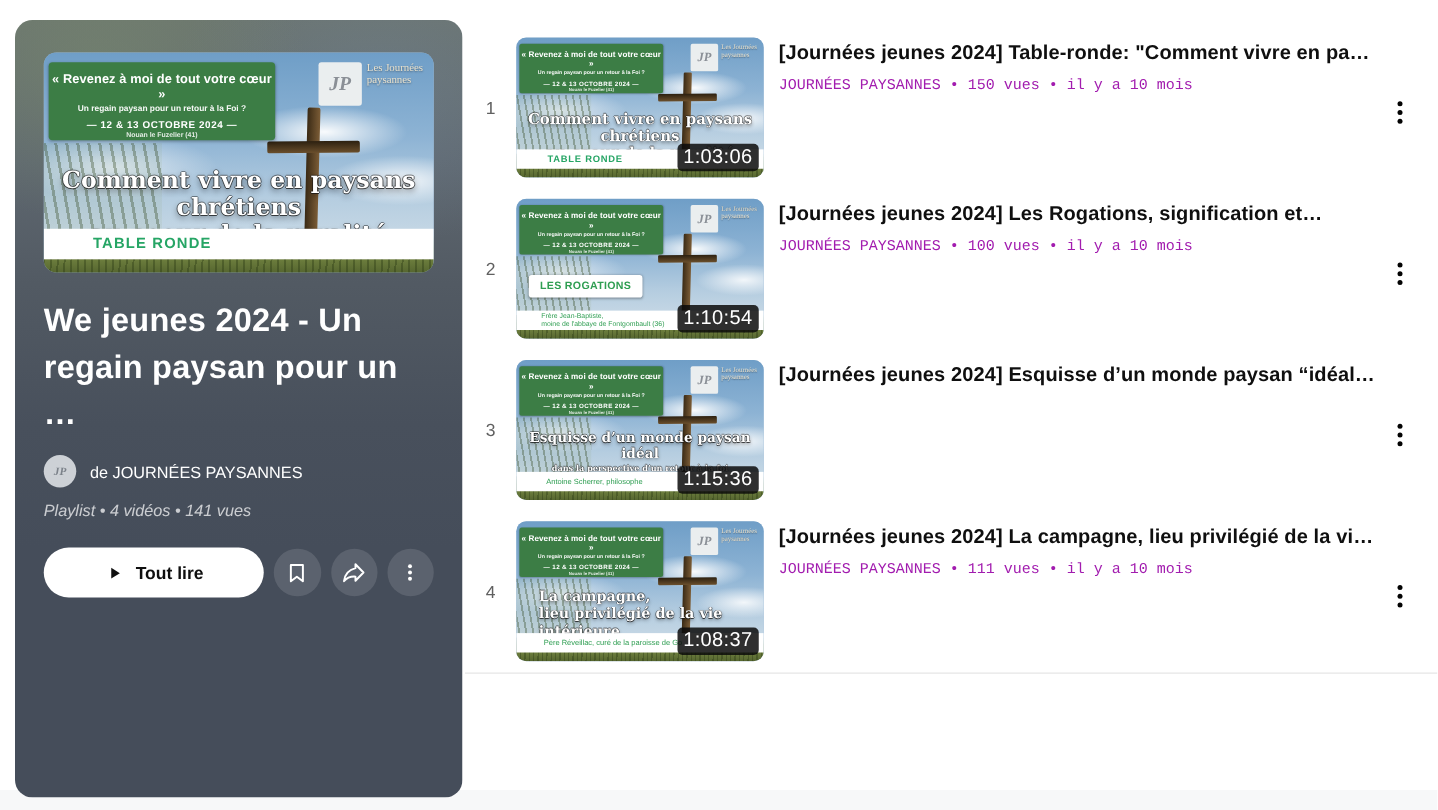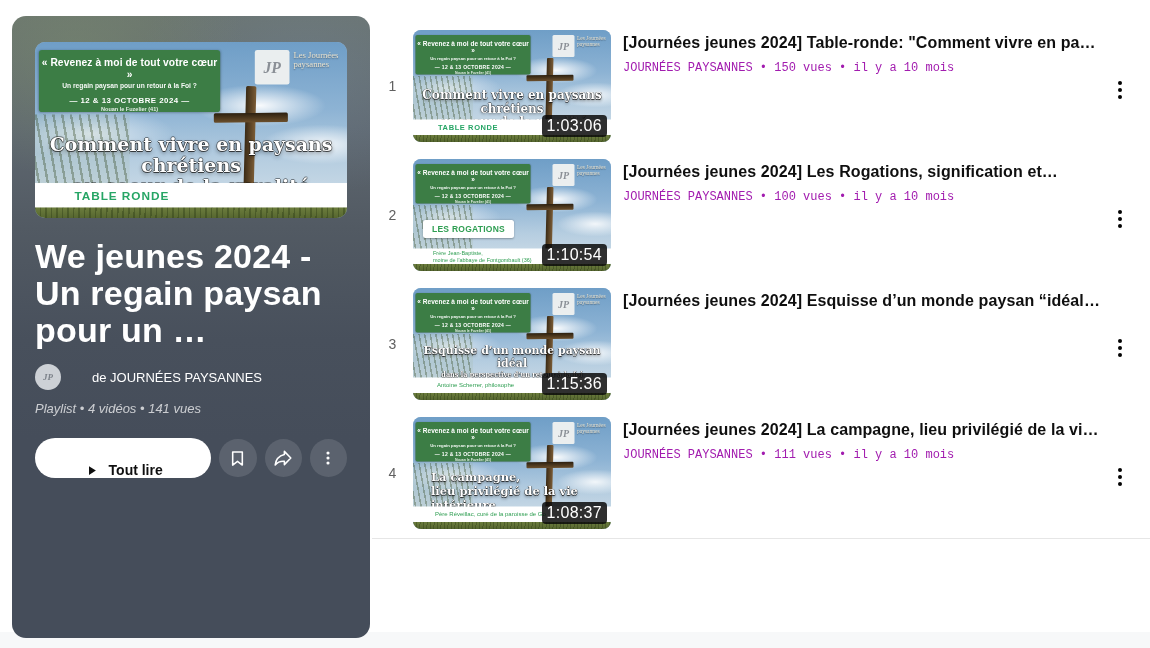--- a/index.html
+++ b/index.html
@@ -75,30 +75,30 @@
   .strip-caption.four { font-size:12px; margin-left:44px; }
 
   .pill { position:absolute; left:20px; top:122px; background:#fff; border-radius:5px;
     padding:8px 18px; color:#2f9e52; font-size:17px; font-weight:bold; letter-spacing:0.5px;
     box-shadow:0 1px 4px rgba(0,0,0,0.3); }
 
   .duration { position:absolute; right:4px; bottom:5px; background:rgba(10,10,10,0.85); color:#fff;
     font-size:16px; font-weight:500; padding:2px 5px; border-radius:4px; letter-spacing:0.3px; z-index:3; }
 
   
-  .pl-title { margin-top:20px; color:#fff; font-size:34px; line-height:37px; font-weight:bold; letter-spacing:0.2px; }
+  .pl-title { margin-top:20px; color:#fff; font-size:26px; line-height:37px; font-weight:bold; letter-spacing:0.2px; }
   .byline { margin-top:15px; display:flex; align-items:center; gap:11px; }
   .avatar { width:26px; height:26px; border-radius:50%; background:#cdd1d6; color:#7c828a;
     font-size:9px; font-weight:bold; display:flex; align-items:center; justify-content:center;
     font-family:"Liberation Serif", serif; font-style:italic; }
-  .byline-text { color:#fff; font-size:13px;margin-left:20px; }
+  .byline-text { color:#fff; font-size:13px; }
   .pl-stats { margin-top:11px; color:rgba(255,255,255,0.72); font-size:13px;font-style:italic; }
   .actions { margin-top:22px; display:flex; align-items:center; }
   .play-btn { width:180px; height:40px; border-radius:20px; background:#fff; border:none; cursor:pointer;
-    display:flex; align-items:flex-end; justify-content:center; gap:10px;
+    display:flex; align-items:center; justify-content:center; gap:10px;
     color:#0f0f0f; font-size:14px; font-weight:bold; font-family:"Liberation Sans", sans-serif; }
   .circle-btn { width:38px; height:38px; border-radius:50%; border:none; cursor:pointer; margin-left:8px;
     background:rgba(255,255,255,0.12); display:flex; align-items:center; justify-content:center; }
   .icon-wrap { display:flex; align-items:center; justify-content:center; }
 
   
   .video-list { position:absolute; left:372px; top:30px; right:0; z-index:1; }
   .row { display:flex; margin-bottom:17px; padding-right:18px; }
   .row:nth-of-type(4) { margin-bottom:9px; }
   .num { width:41px; height:112px; display:flex; align-items:center; justify-content:center;

